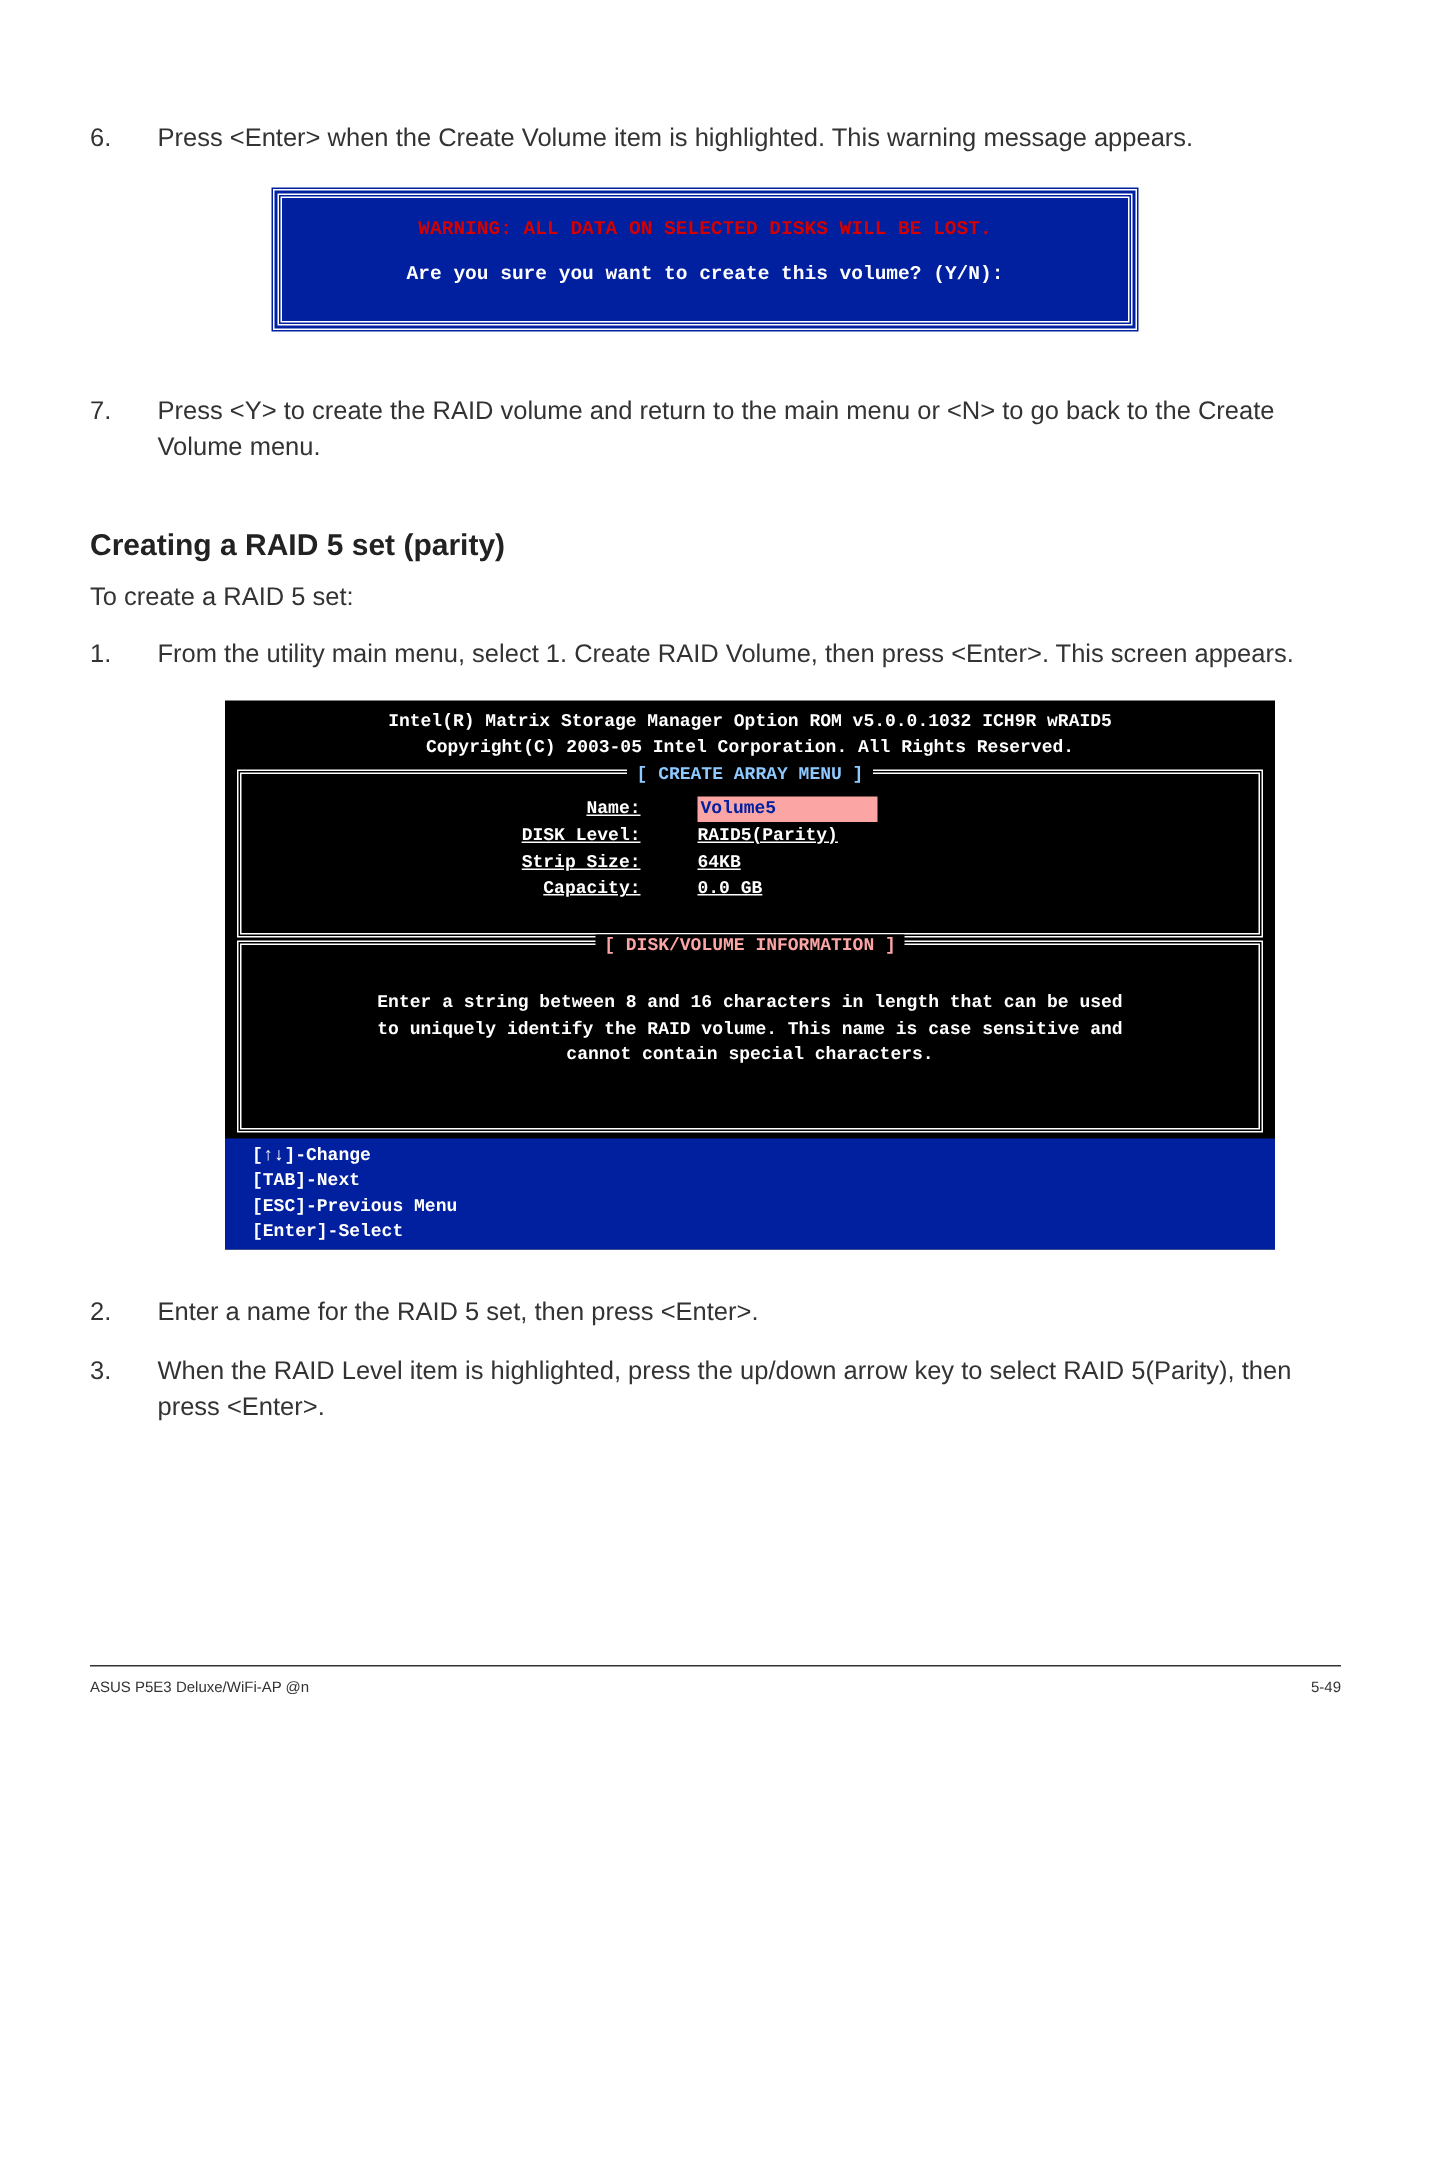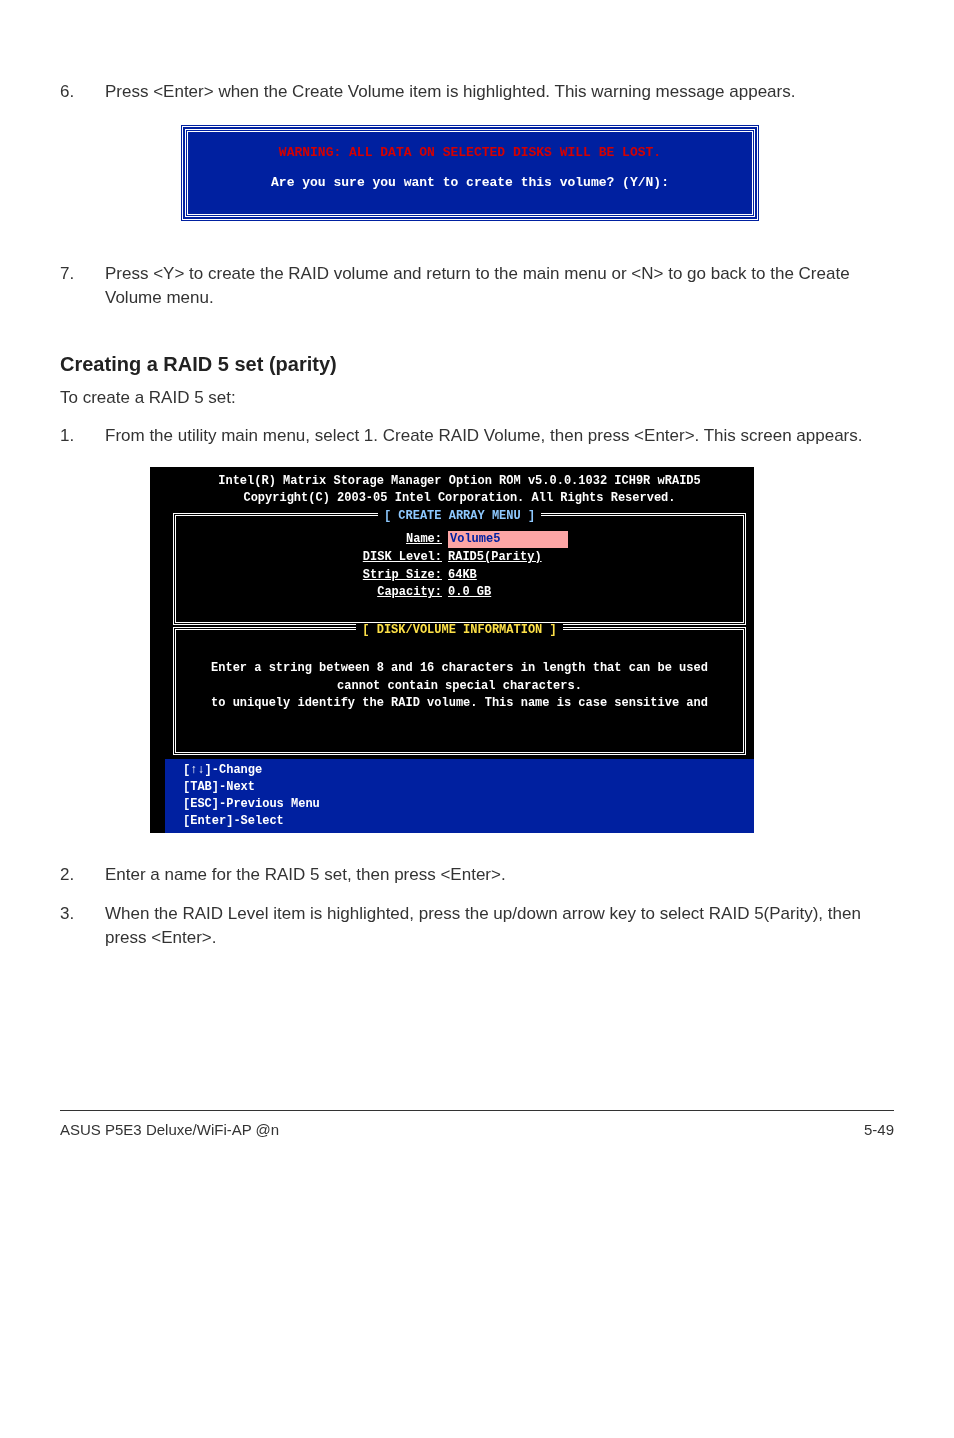--- a/index.html
+++ b/index.html
@@ -36,81 +36,81 @@
 
 h3.section-head {
   font-size: 20px;
   font-weight: bold;
   margin: 40px 0 8px 0;
   color: #222;
 }
 
 .bios-block {
   margin: 20px 0 30px 90px;
-  width: 604px;
+  width: 700px;
   background: #000;
   font-family: "Courier New", monospace;
   font-size: 12px;
   font-weight: bold;
   color: #fff;
-  padding: 2px 0 0 15px;
+  padding: 2px 0 0 0;
 }
 .bios-header { text-align: center; line-height: 1.4; padding: 4px 0; }
 .bios-box {
   border: 3px double #fff;
   margin: 2px 8px;
   position: relative;
   padding: 14px 12px 20px 12px;
   text-decoration: underline;
 }
 .bios-box-title {
   position: absolute;
   top: -0.7em;
   left: 0;
   right: 0;
   text-align: center;
 }
 .bios-box-title span { background: #000; padding: 0 6px; color: #8ec9ff; }
-.bios-field-row { display: flex; margin: 1px 0; }
+.bios-field-row { display: flex; margin: 1px 0; gap: 32px; }
 .bios-field-label { width: 260px; text-align: right; padding-right: 6px; }
 .bios-field-value { }
 .bios-name-value { background: #fca5a5; color: #0020a0; padding: 0 2px; display: inline-block; width: 120px; }
 .bios-create { text-align: center; margin-top: 12px; }
 .bios-help-box {
   border: 3px double #fff;
   margin: 0 8px 4px 8px;
   padding: 30px 20px 40px 20px;
   position: relative;
   text-align: center;
   line-height: 1.45;
 }
 .bios-help-title {
   position: absolute;
   top: -0.7em;
   left: 0;
   right: 0;
   text-align: center;
 }
-.bios-help-title span { background: #000; padding: 0 6px; color: #fde047; }
+.bios-help-title span { background: #000; padding: 0 6px; color: #fca5a5; }
 .bios-footer {
   background: #0020a0;
   color: #fff;
   display: flex;
   padding: 3px 18px;
   justify-content: space-between;
   flex-direction: column;
 }
 
 .page-footer {
   margin-top: 160px;
   border-top: 1px solid #333;
   padding-top: 8px;
   display: flex;
   justify-content: space-between;
-  font-size: 15px;
+  font-size: 10px;
 }
 </style>
 </head>
 <body>
 
 <div class="step-row">
   <div class="step-num">6.</div>
   <div class="step-text">Press &lt;Enter&gt; when the Create Volume item is highlighted. This warning message appears.</div>
 </div>
 
@@ -158,22 +158,22 @@
     <div class="bios-field-row">
       <div class="bios-field-label">Capacity:</div>
       <div class="bios-field-value">0.0  GB</div>
     </div>
 
   </div>
 
   <div class="bios-help-box">
     <div class="bios-help-title"><span>[ DISK/VOLUME INFORMATION ]</span></div>
     <div>Enter a string between 8 and 16 characters in length that can be used</div>
+    <div>to uniquely identify the RAID volume. This name is case sensitive and</div>
     <div>cannot contain special characters.</div>
-    <div>to uniquely identify the RAID volume. This name is case sensitive and</div>
   </div>
 
   <div class="bios-footer">
     <span>[↑↓]-Change</span>
     <span>[TAB]-Next</span>
     <span>[ESC]-Previous Menu</span>
     <span>[Enter]-Select</span>
   </div>
 </div>
 

